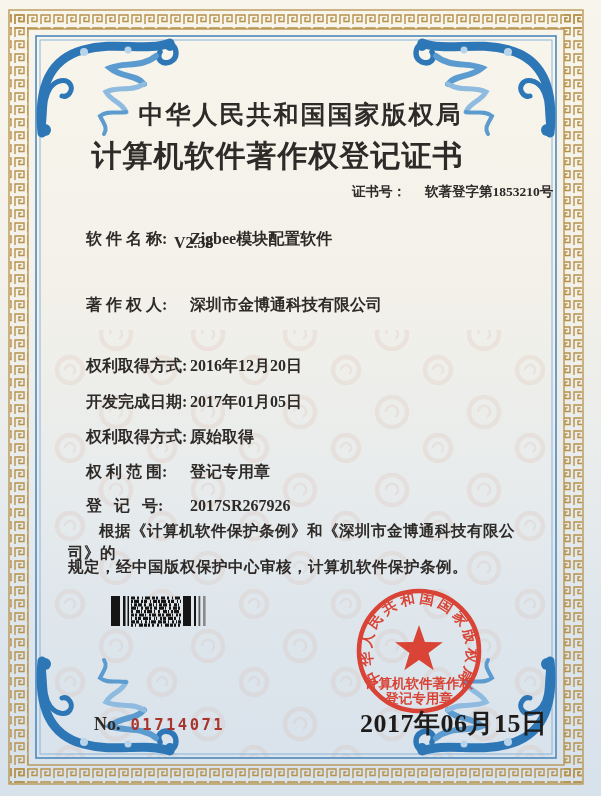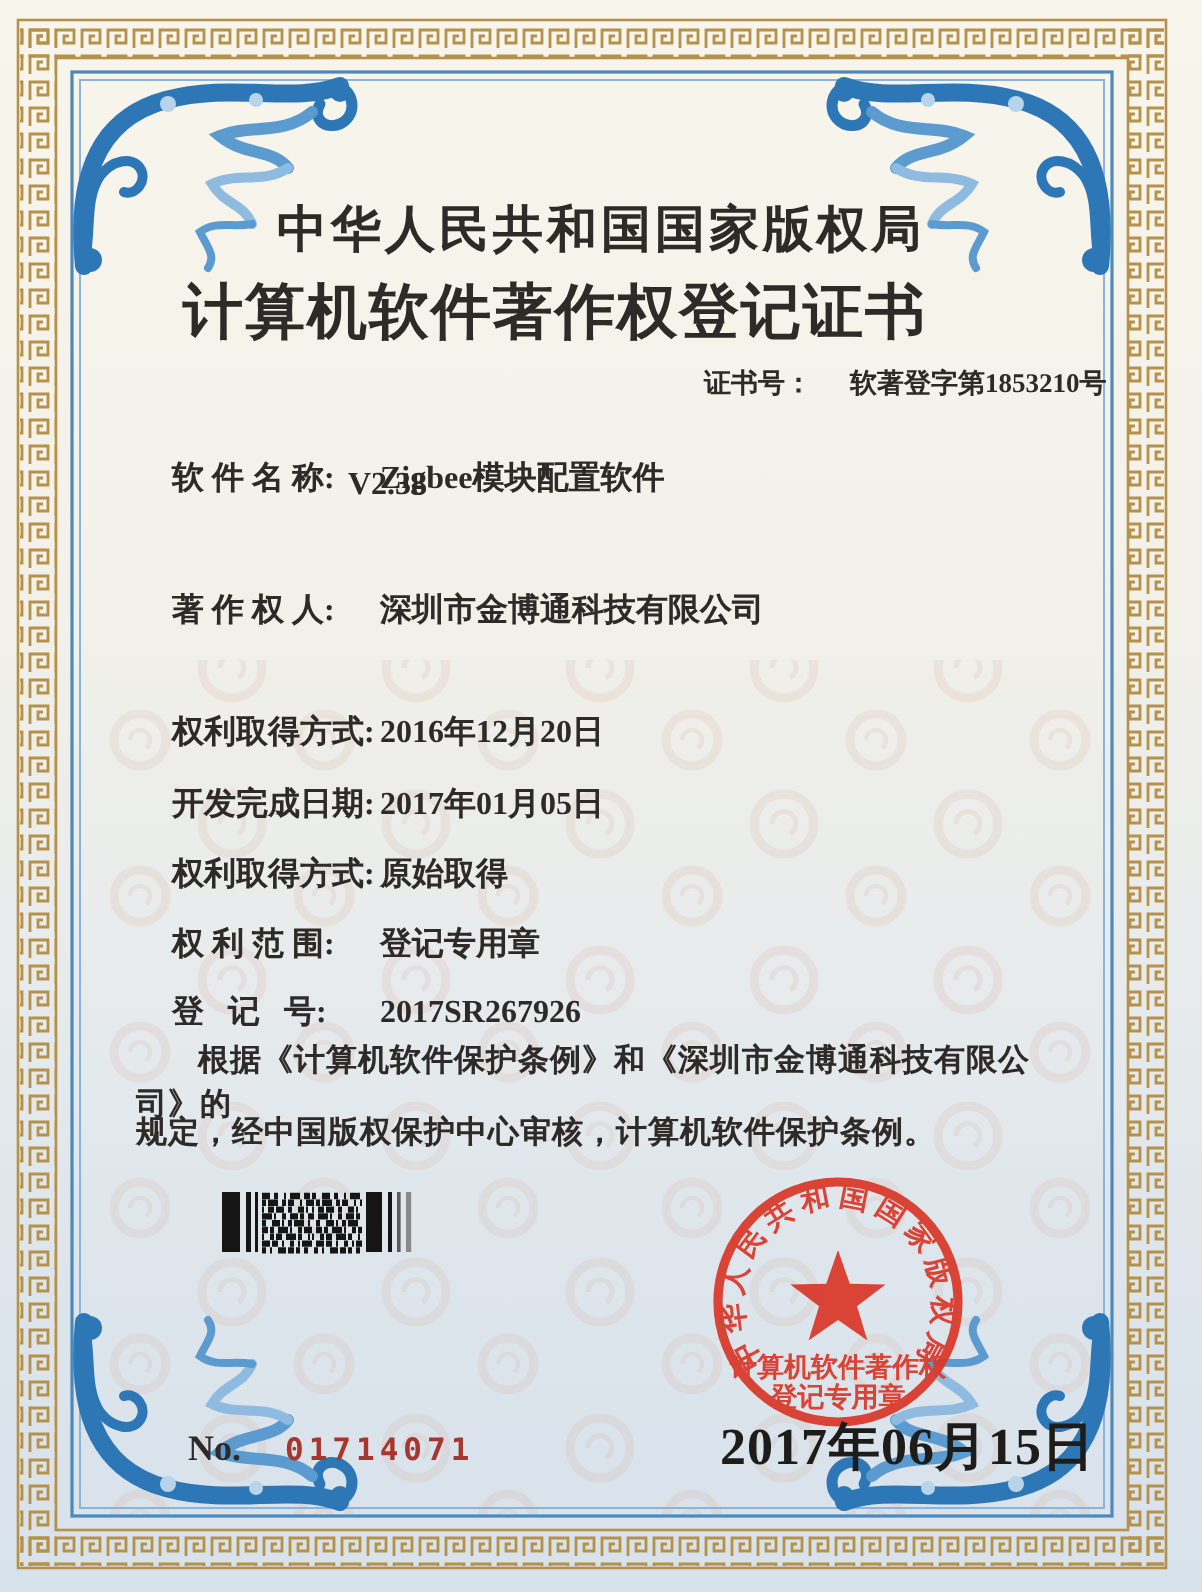--- a/index.html
+++ b/index.html
@@ -39,21 +39,21 @@
   .barcode{position:absolute;left:111px;top:595px;}
   .seal{position:absolute;left:349px;top:581px;opacity:0.94;}
   .issue-date{
     position:absolute;left:360px;top:706px;
     font-family:Liberation Serif, serif;
     font-size:26px;font-weight:800;letter-spacing:0.5px;color:#1e1c1a;
   }
   .serial{position:absolute;left:94px;top:714px;font-size:18px;font-weight:700;}
   .serial .num{
     font-family:"DejaVu Sans Mono","Liberation Mono",monospace;
-    font-size:15.5px;font-weight:600;color:#a8352e;letter-spacing:2.5px;margin-left:22px;
+    font-size:15.5px;font-weight:600;color:#a8352e;letter-spacing:2.5px;margin-left:10px;
   }
 </style>
 </head>
 <body>
 
 <div class="page">
 
   <svg class="frame" width="601" height="796" viewBox="0 0 601 796">
     <defs>
       <pattern id="mea" width="13" height="13" patternUnits="userSpaceOnUse">

